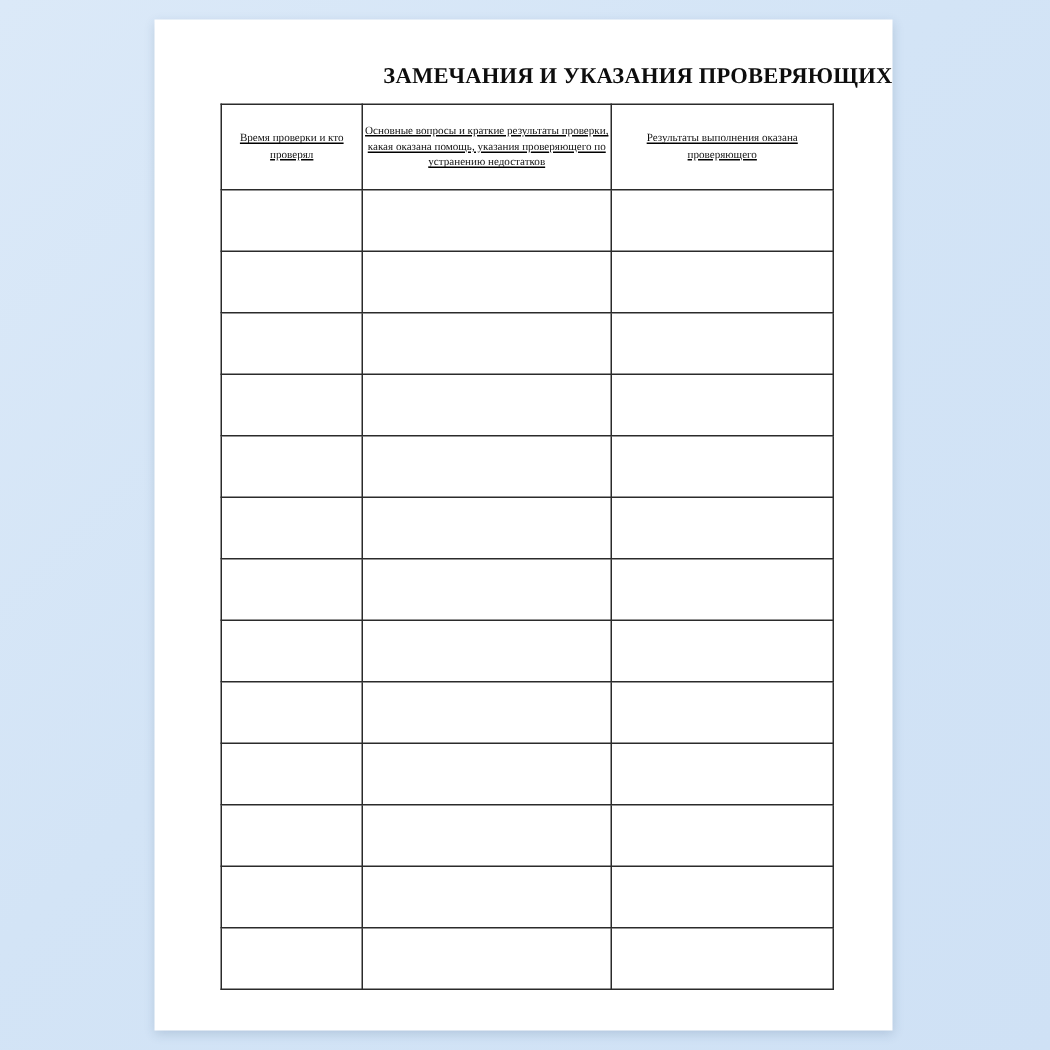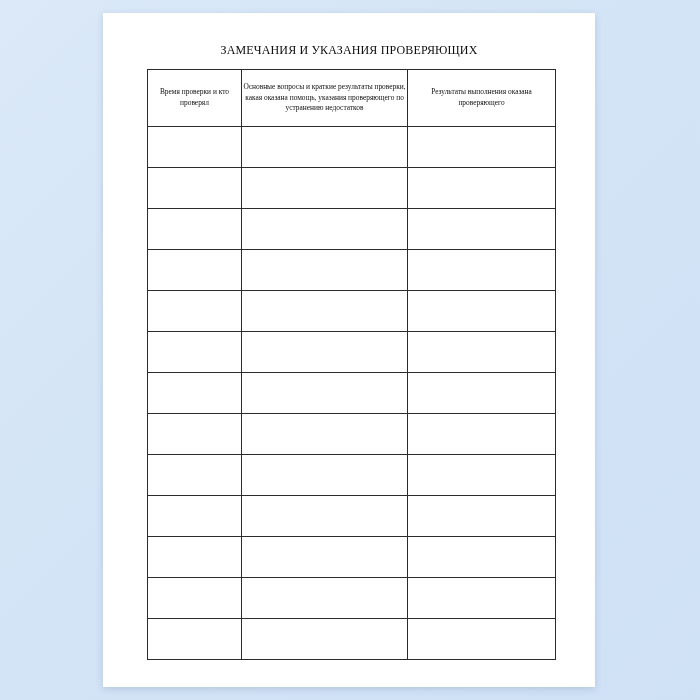--- a/index.html
+++ b/index.html
@@ -25,38 +25,39 @@
     width: 492px;
     height: 674px;
     background: #ffffff;
     box-shadow: 0 2px 7px rgba(40, 70, 110, 0.18);
   }
   .doc-title {
     position: absolute;
     left: 0;
     top: 0;
     width: 100%;
-    text-align: center;
+    text-align: right;
     margin-top: 30px;
-    font-size: 12px;
-    font-weight: normal;
+    font-size: 15px;
+    font-weight: bold;
     letter-spacing: 0.15px;
     color: #0d0d0d;
     font-family: "Liberation Serif", serif;
   }
   .table-wrap {
     position: absolute;
     left: 44px;
     top: 56px;
     width: 408px;
   }
   table.insp-table {
     border-collapse: collapse;
     width: 408px;
     table-layout: fixed;
+    text-decoration: underline;
   }
   table.insp-table td,
   table.insp-table th {
     border: 1px solid #2b2b2b;
     padding: 0;
     vertical-align: middle;
   }
   thead th {
     font-weight: normal;
     font-size: 7.4px;

